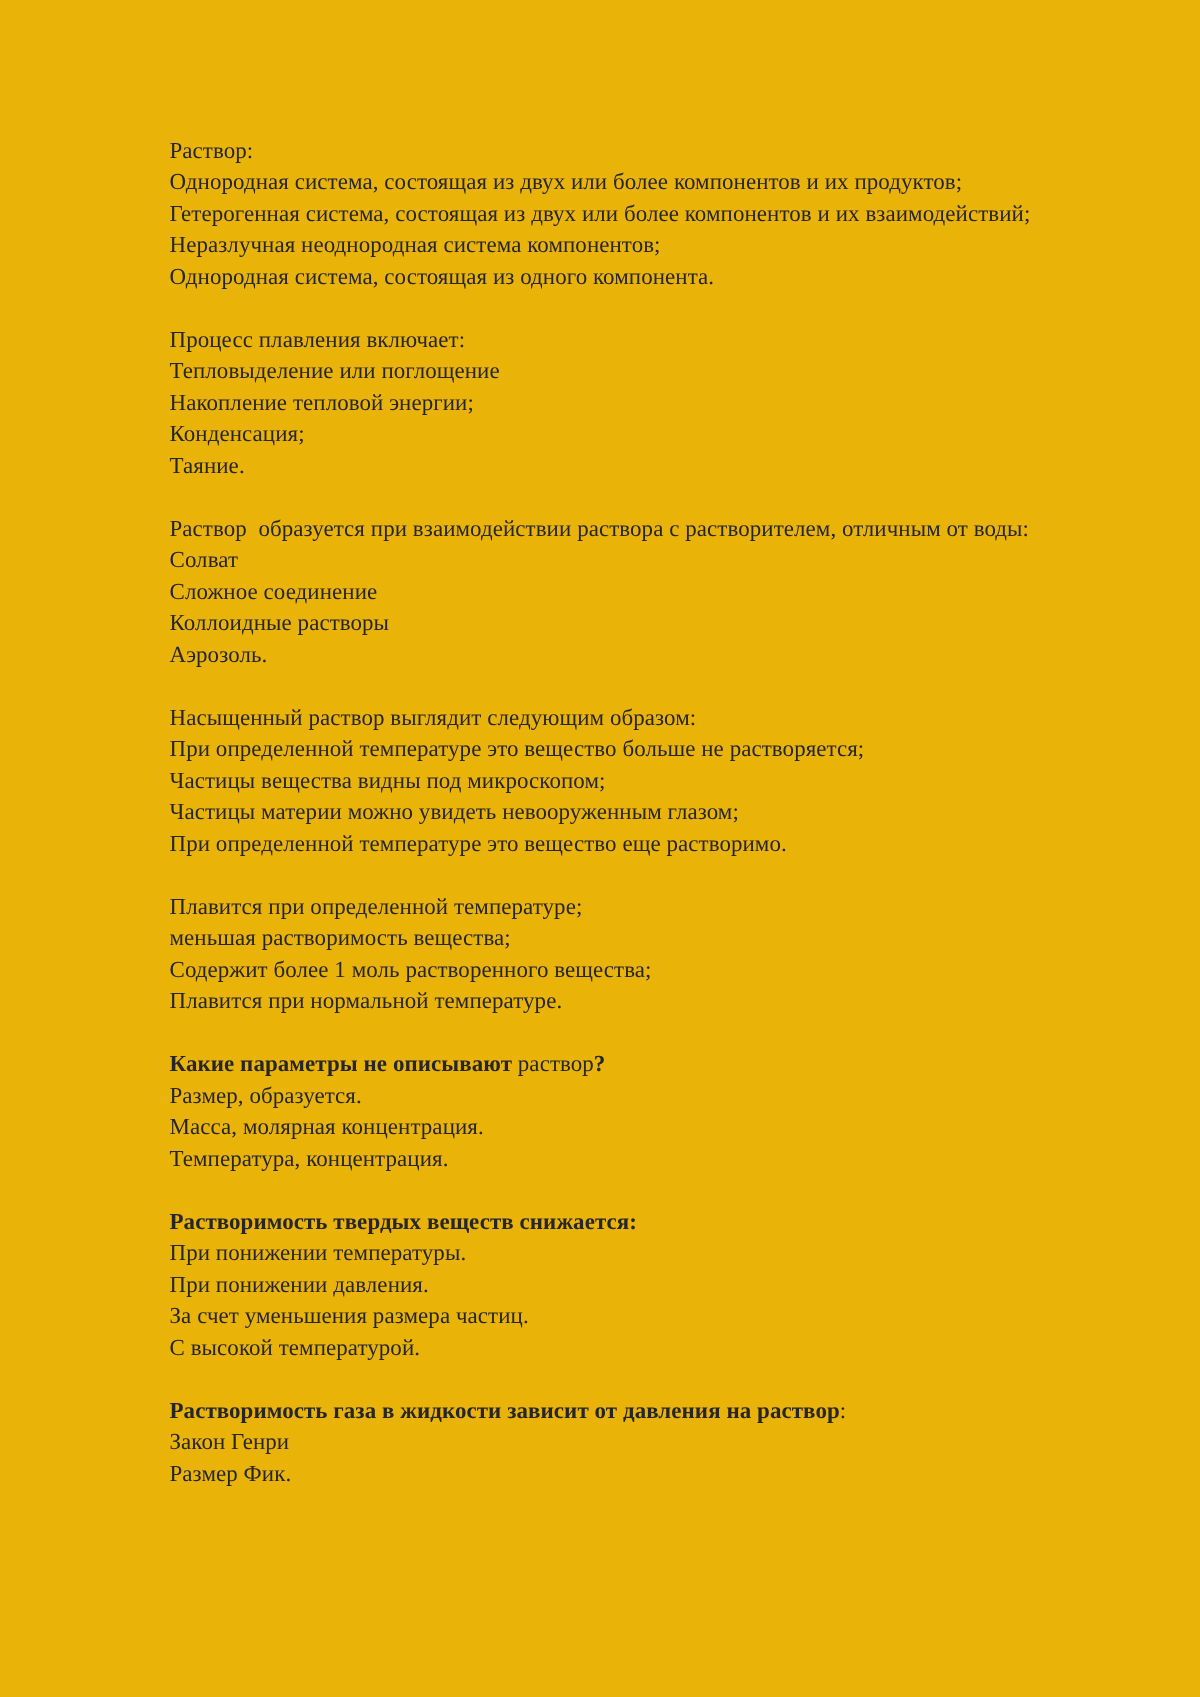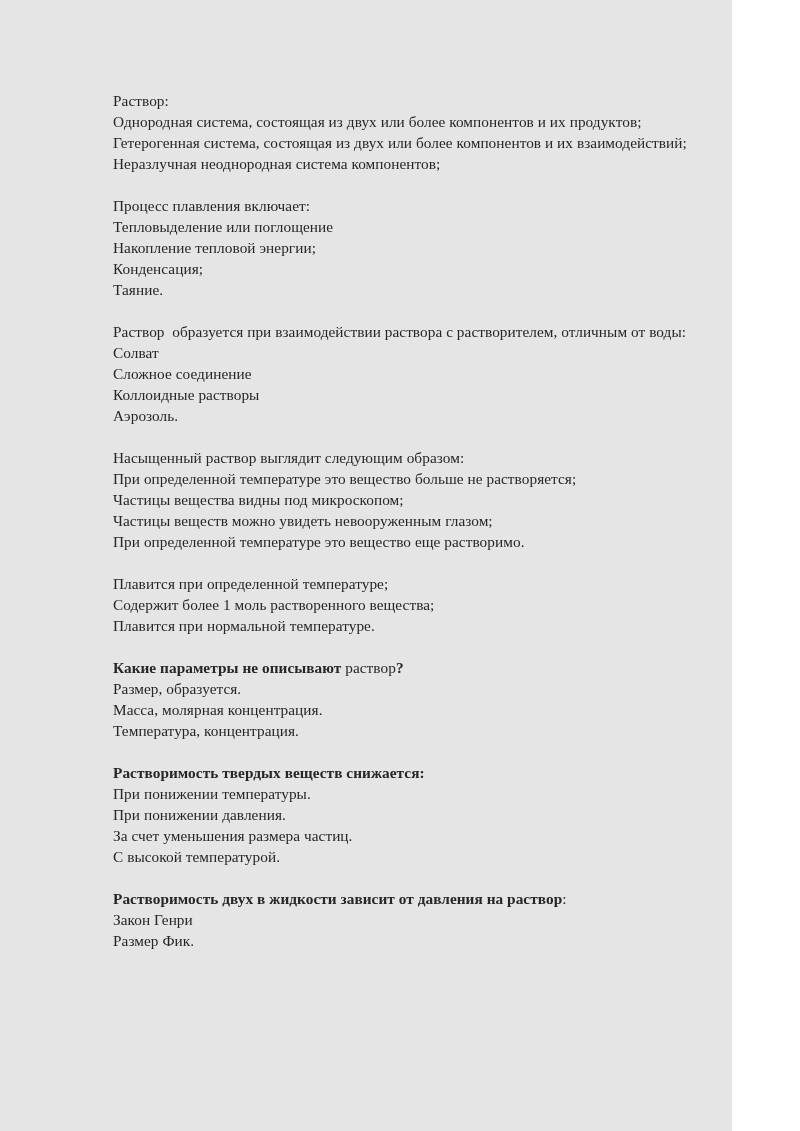--- a/index.html
+++ b/index.html
@@ -9,23 +9,23 @@
   }
   body {
     width: 800px;
     height: 1131px;
     font-family: "Liberation Serif", "DejaVu Serif", serif;
     color: #262626;
     -webkit-font-smoothing: antialiased;
   }
   .page {
     position: relative;
-    width: 732px;
+    width: 800px;
     height: 1131px;
-    background: #e5e5e5;
+    background: #eab308;
     overflow: hidden;
     box-sizing: border-box;
   }
   .doc-body {
     position: absolute;
     left: 113px;
     top: 90px;
     width: 640px;
   }
   .block {
@@ -53,59 +53,61 @@
 </head>
 <body>
 
 <div class="page">
   <div class="doc-body">
       <div class="block">
         <div class="line">Раствор:</div>
         <div class="line">Однородная система, состоящая из двух или более компонентов и их продуктов;</div>
         <div class="line">Гетерогенная система, состоящая из двух или более компонентов и их взаимодействий;</div>
         <div class="line">Неразлучная неоднородная система компонентов;</div>
+        <div class="line">Однородная система, состоящая из одного компонента.</div>
       </div>
       <div class="block">
         <div class="line">Процесс плавления включает:</div>
         <div class="line">Тепловыделение или поглощение</div>
         <div class="line">Накопление тепловой энергии;</div>
         <div class="line">Конденсация;</div>
         <div class="line">Таяние.</div>
       </div>
       <div class="block">
         <div class="line">Раствор  образуется при взаимодействии раствора с растворителем, отличным от воды:</div>
         <div class="line">Солват</div>
         <div class="line">Сложное соединение</div>
         <div class="line">Коллоидные растворы</div>
         <div class="line">Аэрозоль.</div>
       </div>
       <div class="block">
         <div class="line">Насыщенный раствор выглядит следующим образом:</div>
         <div class="line">При определенной температуре это вещество больше не растворяется;</div>
         <div class="line">Частицы вещества видны под микроскопом;</div>
-        <div class="line">Частицы веществ можно увидеть невооруженным глазом;</div>
+        <div class="line">Частицы материи можно увидеть невооруженным глазом;</div>
         <div class="line">При определенной температуре это вещество еще растворимо.</div>
       </div>
       <div class="block">
         <div class="line">Плавится при определенной температуре;</div>
+        <div class="line">меньшая растворимость вещества;</div>
         <div class="line">Содержит более 1 моль растворенного вещества;</div>
         <div class="line">Плавится при нормальной температуре.</div>
       </div>
       <div class="block">
         <div class="line heading"><span class="bold">Какие параметры не описывают</span><span class="regular"> раствор</span><span class="bold">?</span></div>
         <div class="line">Размер, образуется.</div>
         <div class="line">Масса, молярная концентрация.</div>
         <div class="line">Температура, концентрация.</div>
       </div>
       <div class="block">
         <div class="line heading"><span class="bold">Растворимость твердых веществ снижается:</span><span class="regular"></span><span class="bold"></span></div>
         <div class="line">При понижении температуры.</div>
         <div class="line">При понижении давления.</div>
         <div class="line">За счет уменьшения размера частиц.</div>
         <div class="line">С высокой температурой.</div>
       </div>
       <div class="block">
-        <div class="line heading"><span class="bold">Растворимость двух в жидкости зависит от давления на раствор</span><span class="regular">:</span><span class="bold"></span></div>
+        <div class="line heading"><span class="bold">Растворимость газа в жидкости зависит от давления на раствор</span><span class="regular">:</span><span class="bold"></span></div>
         <div class="line">Закон Генри</div>
         <div class="line">Размер Фик.</div>
       </div>
     </div>
 </div>
 
 </body></html>

